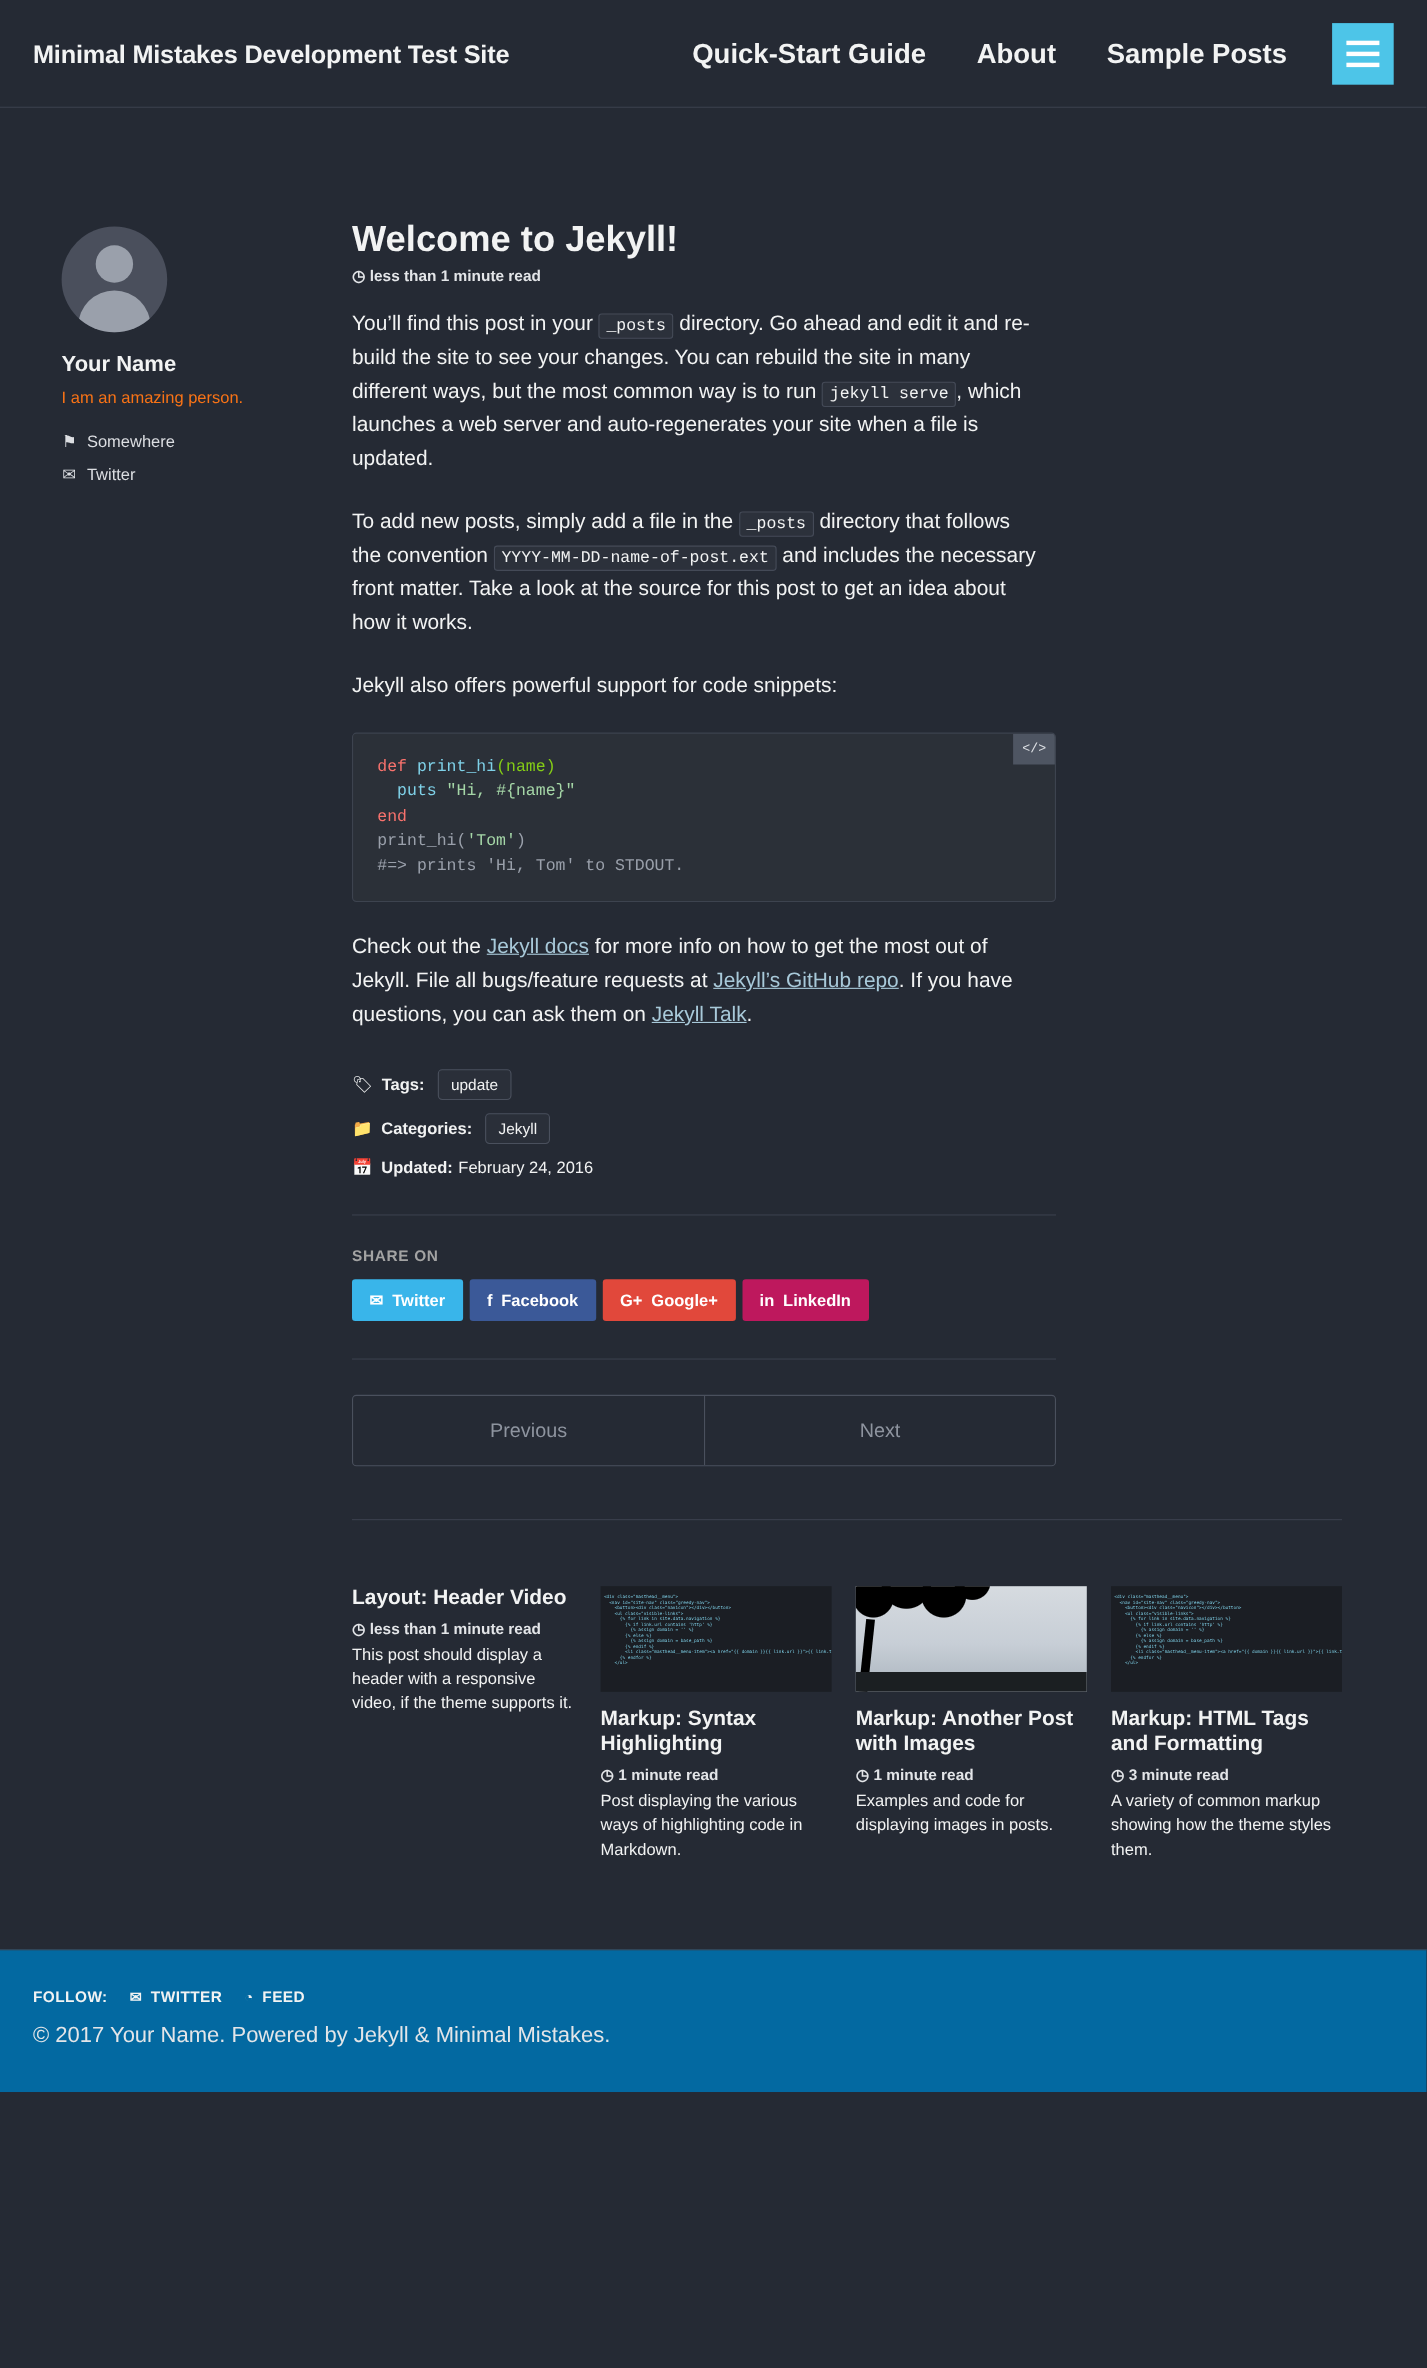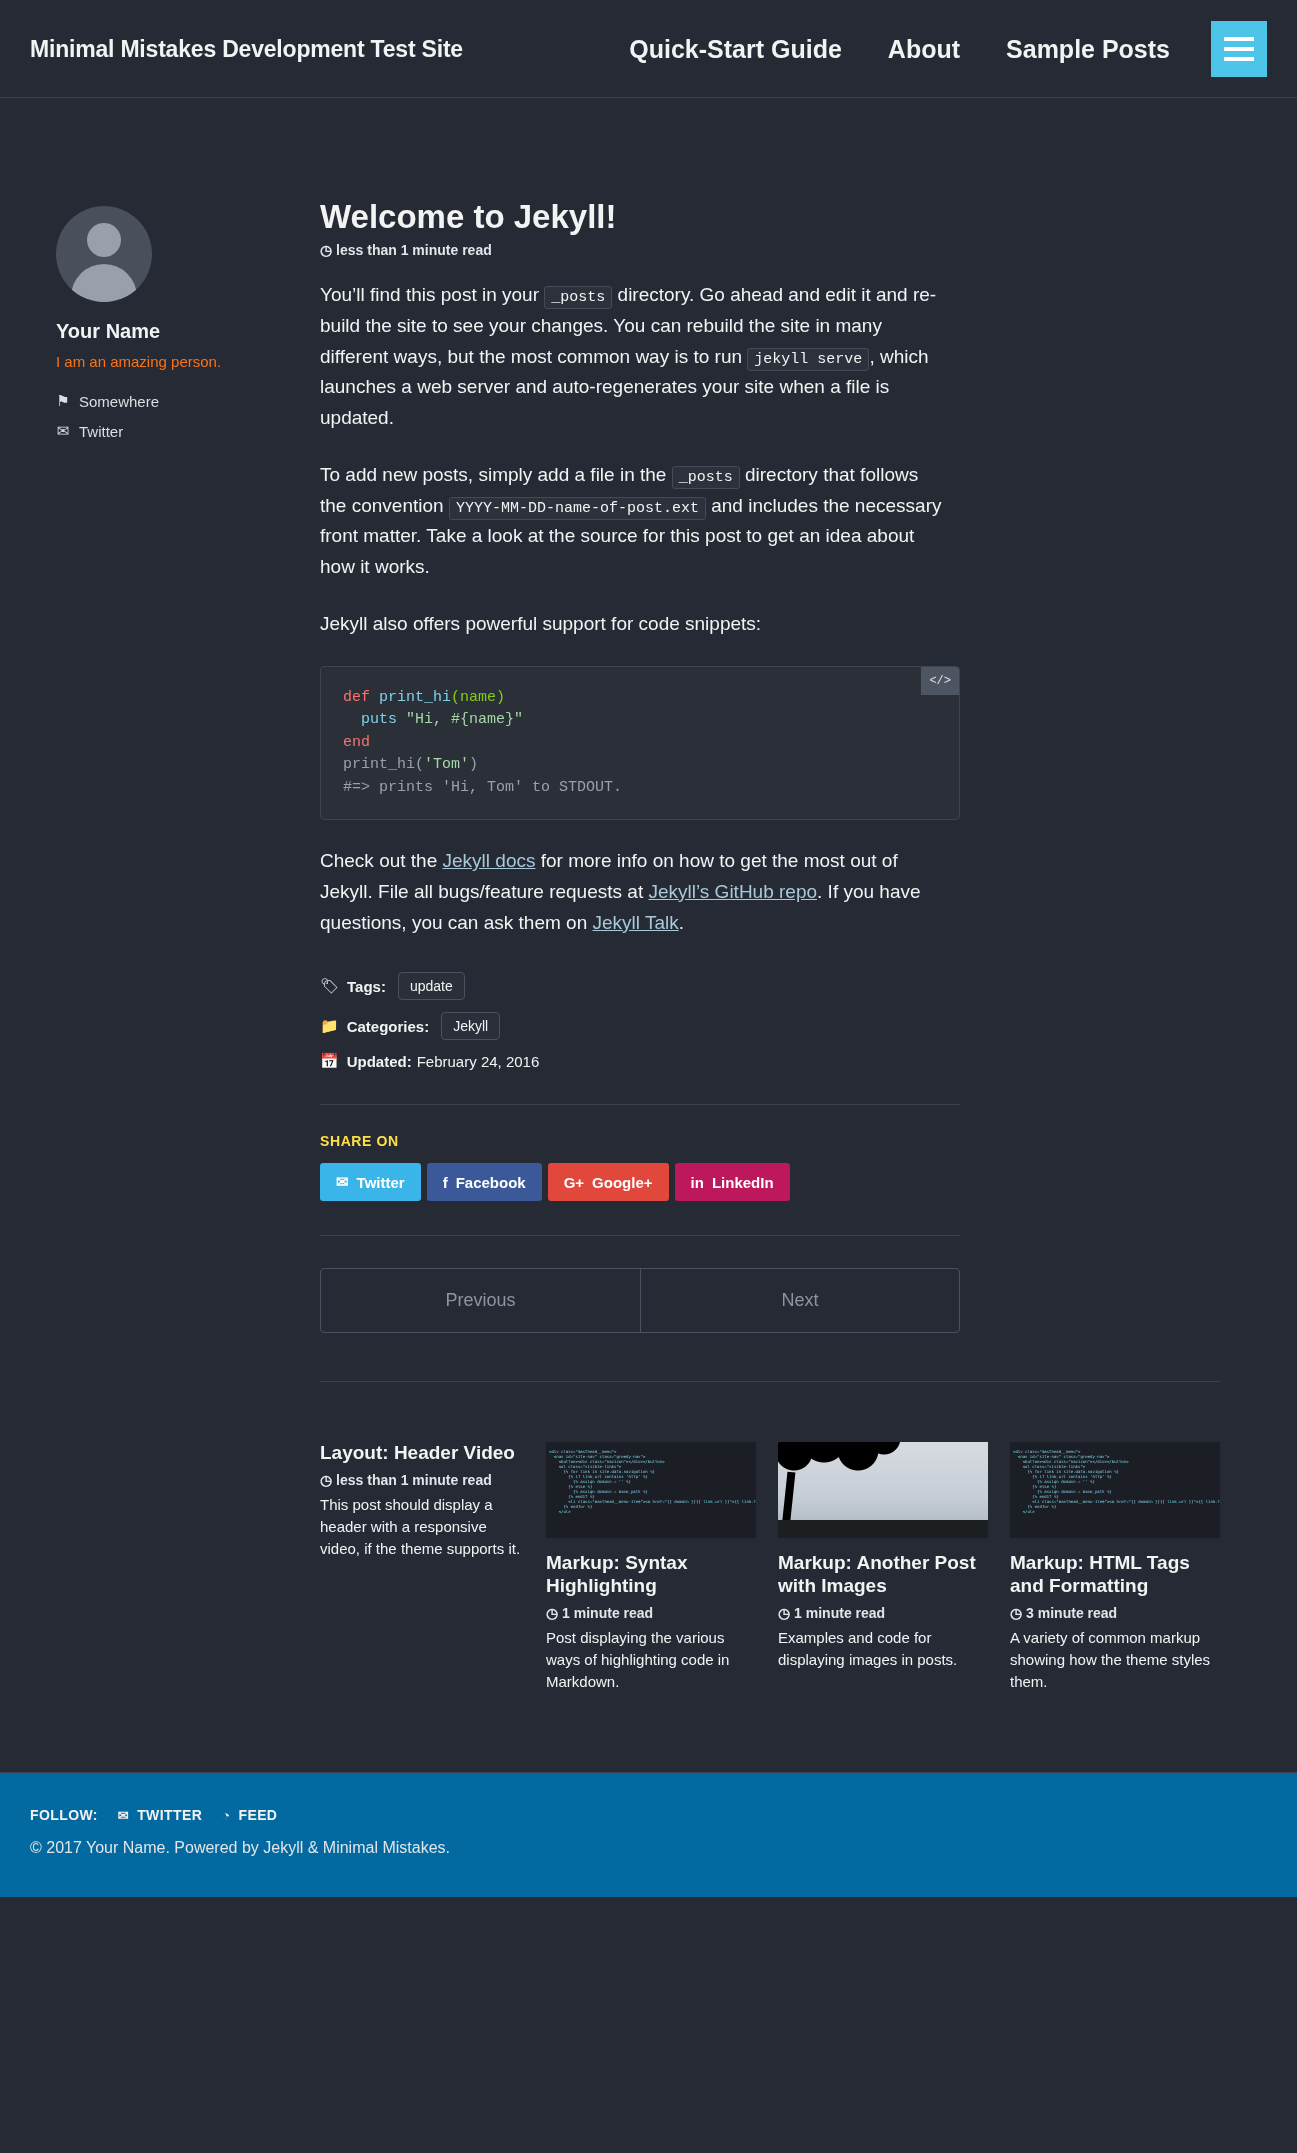--- a/index.html
+++ b/index.html
@@ -222,21 +222,21 @@
     border-top: 1px solid #3b404d;
     margin: 34px 0 28px 0;
     max-width: 640px;
   }
 
   
   .share-title {
     font-size: 14px;
     font-weight: bold;
     letter-spacing: 0.6px;
-    color: #fde047;
+    color: #a3a3a3;
     margin-bottom: 14px;
   }
   .share-btns { display: flex; gap: 6px; }
   .share-btn {
     display: flex;
     align-items: center;
     gap: 8px;
     color: #fff;
     font-size: 15px;
     font-weight: bold;
@@ -359,21 +359,21 @@
     margin-bottom: 16px;
   }
   .follow-row a {
     color: #f2f3f3;
     text-decoration: none;
     display: flex;
     align-items: center;
     gap: 8px;
   }
   .copyright {
-    font-size: 16px;
+    font-size: 20px;
     color: #e3e5e8;
   }
   .icon-sm { font-size: 13px; }
 </style>
 </head>
 <body>
 
 <header class="masthead">
   <div class="masthead-inner">
     <a class="site-title" href="#">Minimal Mistakes Development Test Site</a>

